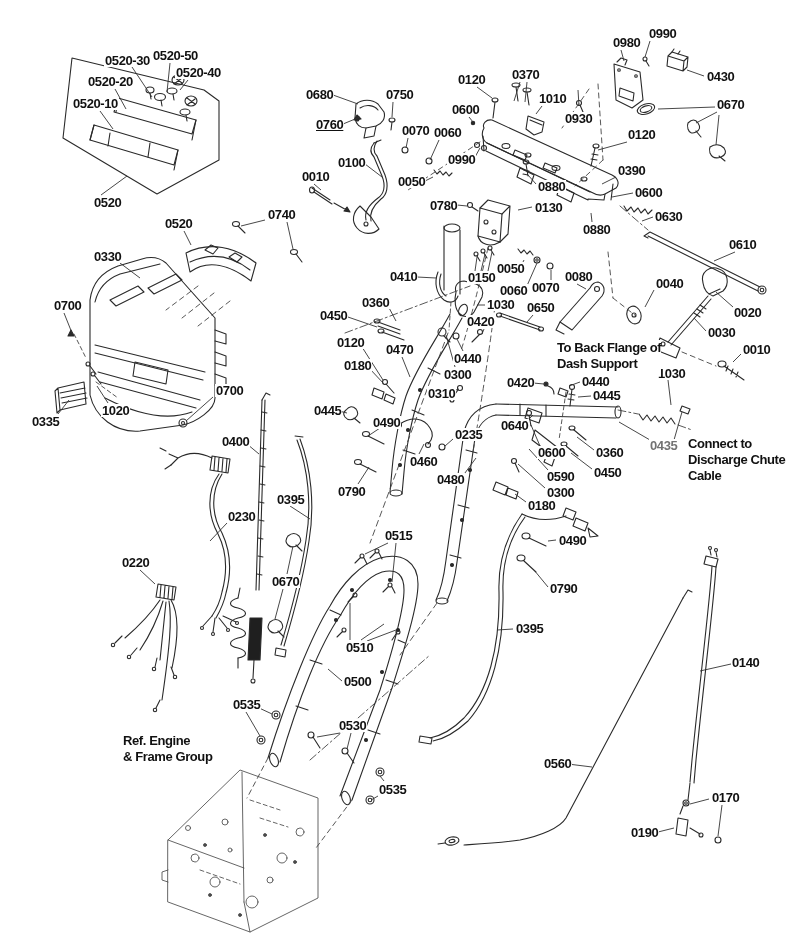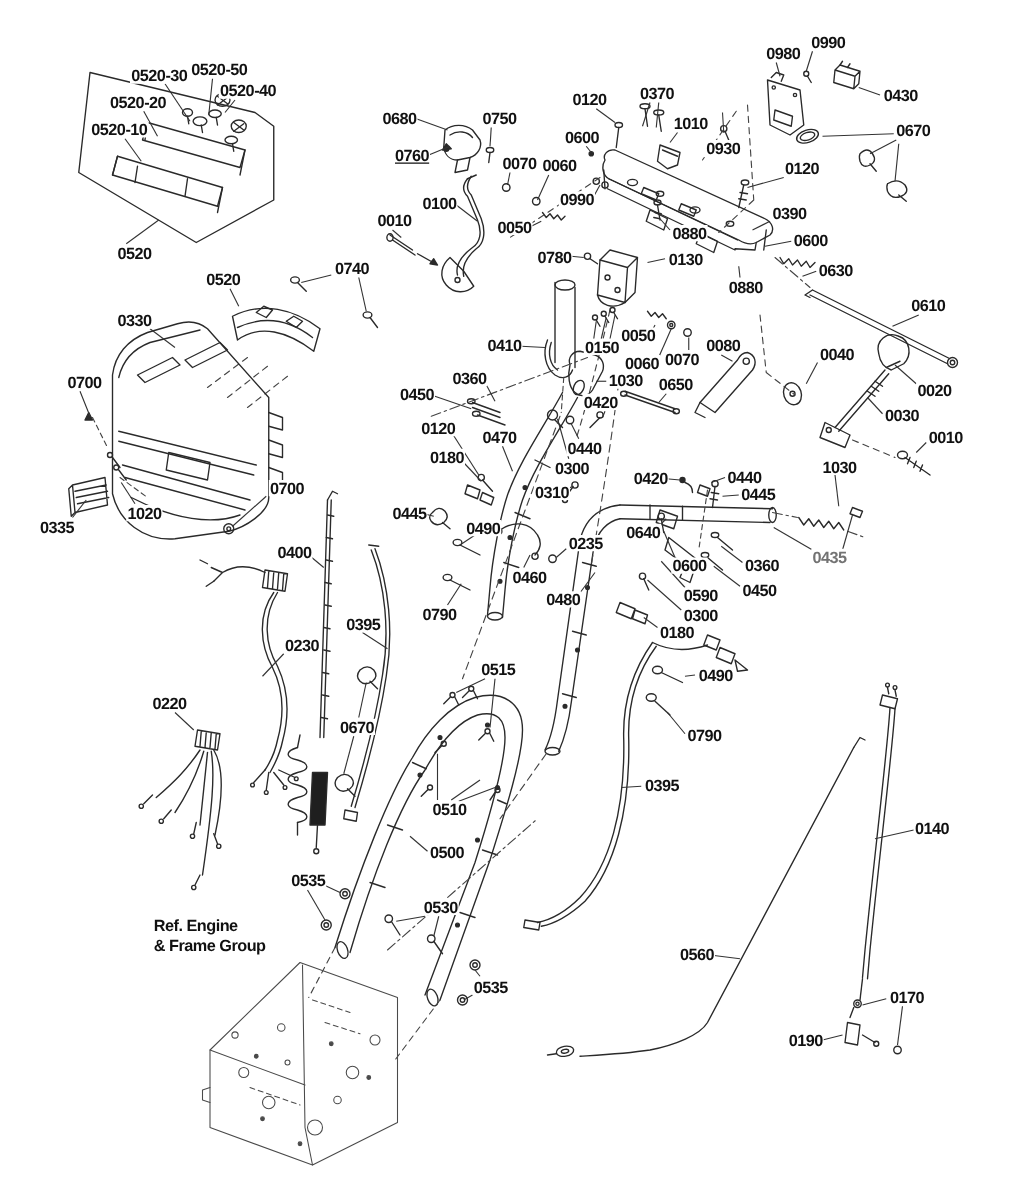--- a/index.html
+++ b/index.html
@@ -613,18 +613,27 @@
       <div class="part-label" style="left: 345px; top: 641px; color: rgb(17, 17, 17);">0510</div>
       <div class="part-label" style="left: 343px; top: 675px; color: rgb(17, 17, 17);">0500</div>
       <div class="part-label" style="left: 515px; top: 622px; color: rgb(17, 17, 17);">0395</div>
       <div class="part-label" style="left: 338px; top: 719px; color: rgb(17, 17, 17);">0530</div>
       <div class="part-label" style="left: 232px; top: 698px; color: rgb(17, 17, 17);">0535</div>
       <div class="part-label" style="left: 378px; top: 783px; color: rgb(17, 17, 17);">0535</div>
       <div class="part-label" style="left: 543px; top: 757px; color: rgb(17, 17, 17);">0560</div>
       <div class="part-label" style="left: 731px; top: 656px; color: rgb(17, 17, 17);">0140</div>
       <div class="part-label" style="left: 711px; top: 791px; color: rgb(17, 17, 17);">0170</div>
       <div class="part-label" style="left: 630px; top: 826px; color: rgb(17, 17, 17);">0190</div>
+      <div class="annotation" style="left: 557px; top: 340px; color: rgb(17, 17, 17);">
+        <div>To Back Flange of</div>
+        <div>Dash Support</div>
+      </div>
+      <div class="annotation" style="left: 688px; top: 436px; color: rgb(17, 17, 17);">
+        <div>Connect to</div>
+        <div>Discharge Chute</div>
+        <div>Cable</div>
+      </div>
       <div class="annotation" style="left: 123px; top: 733px; color: rgb(17, 17, 17);">
         <div>Ref. Engine</div>
         <div>&amp; Frame Group</div>
       </div>
     </div>
 </div>
 
 </body></html>

